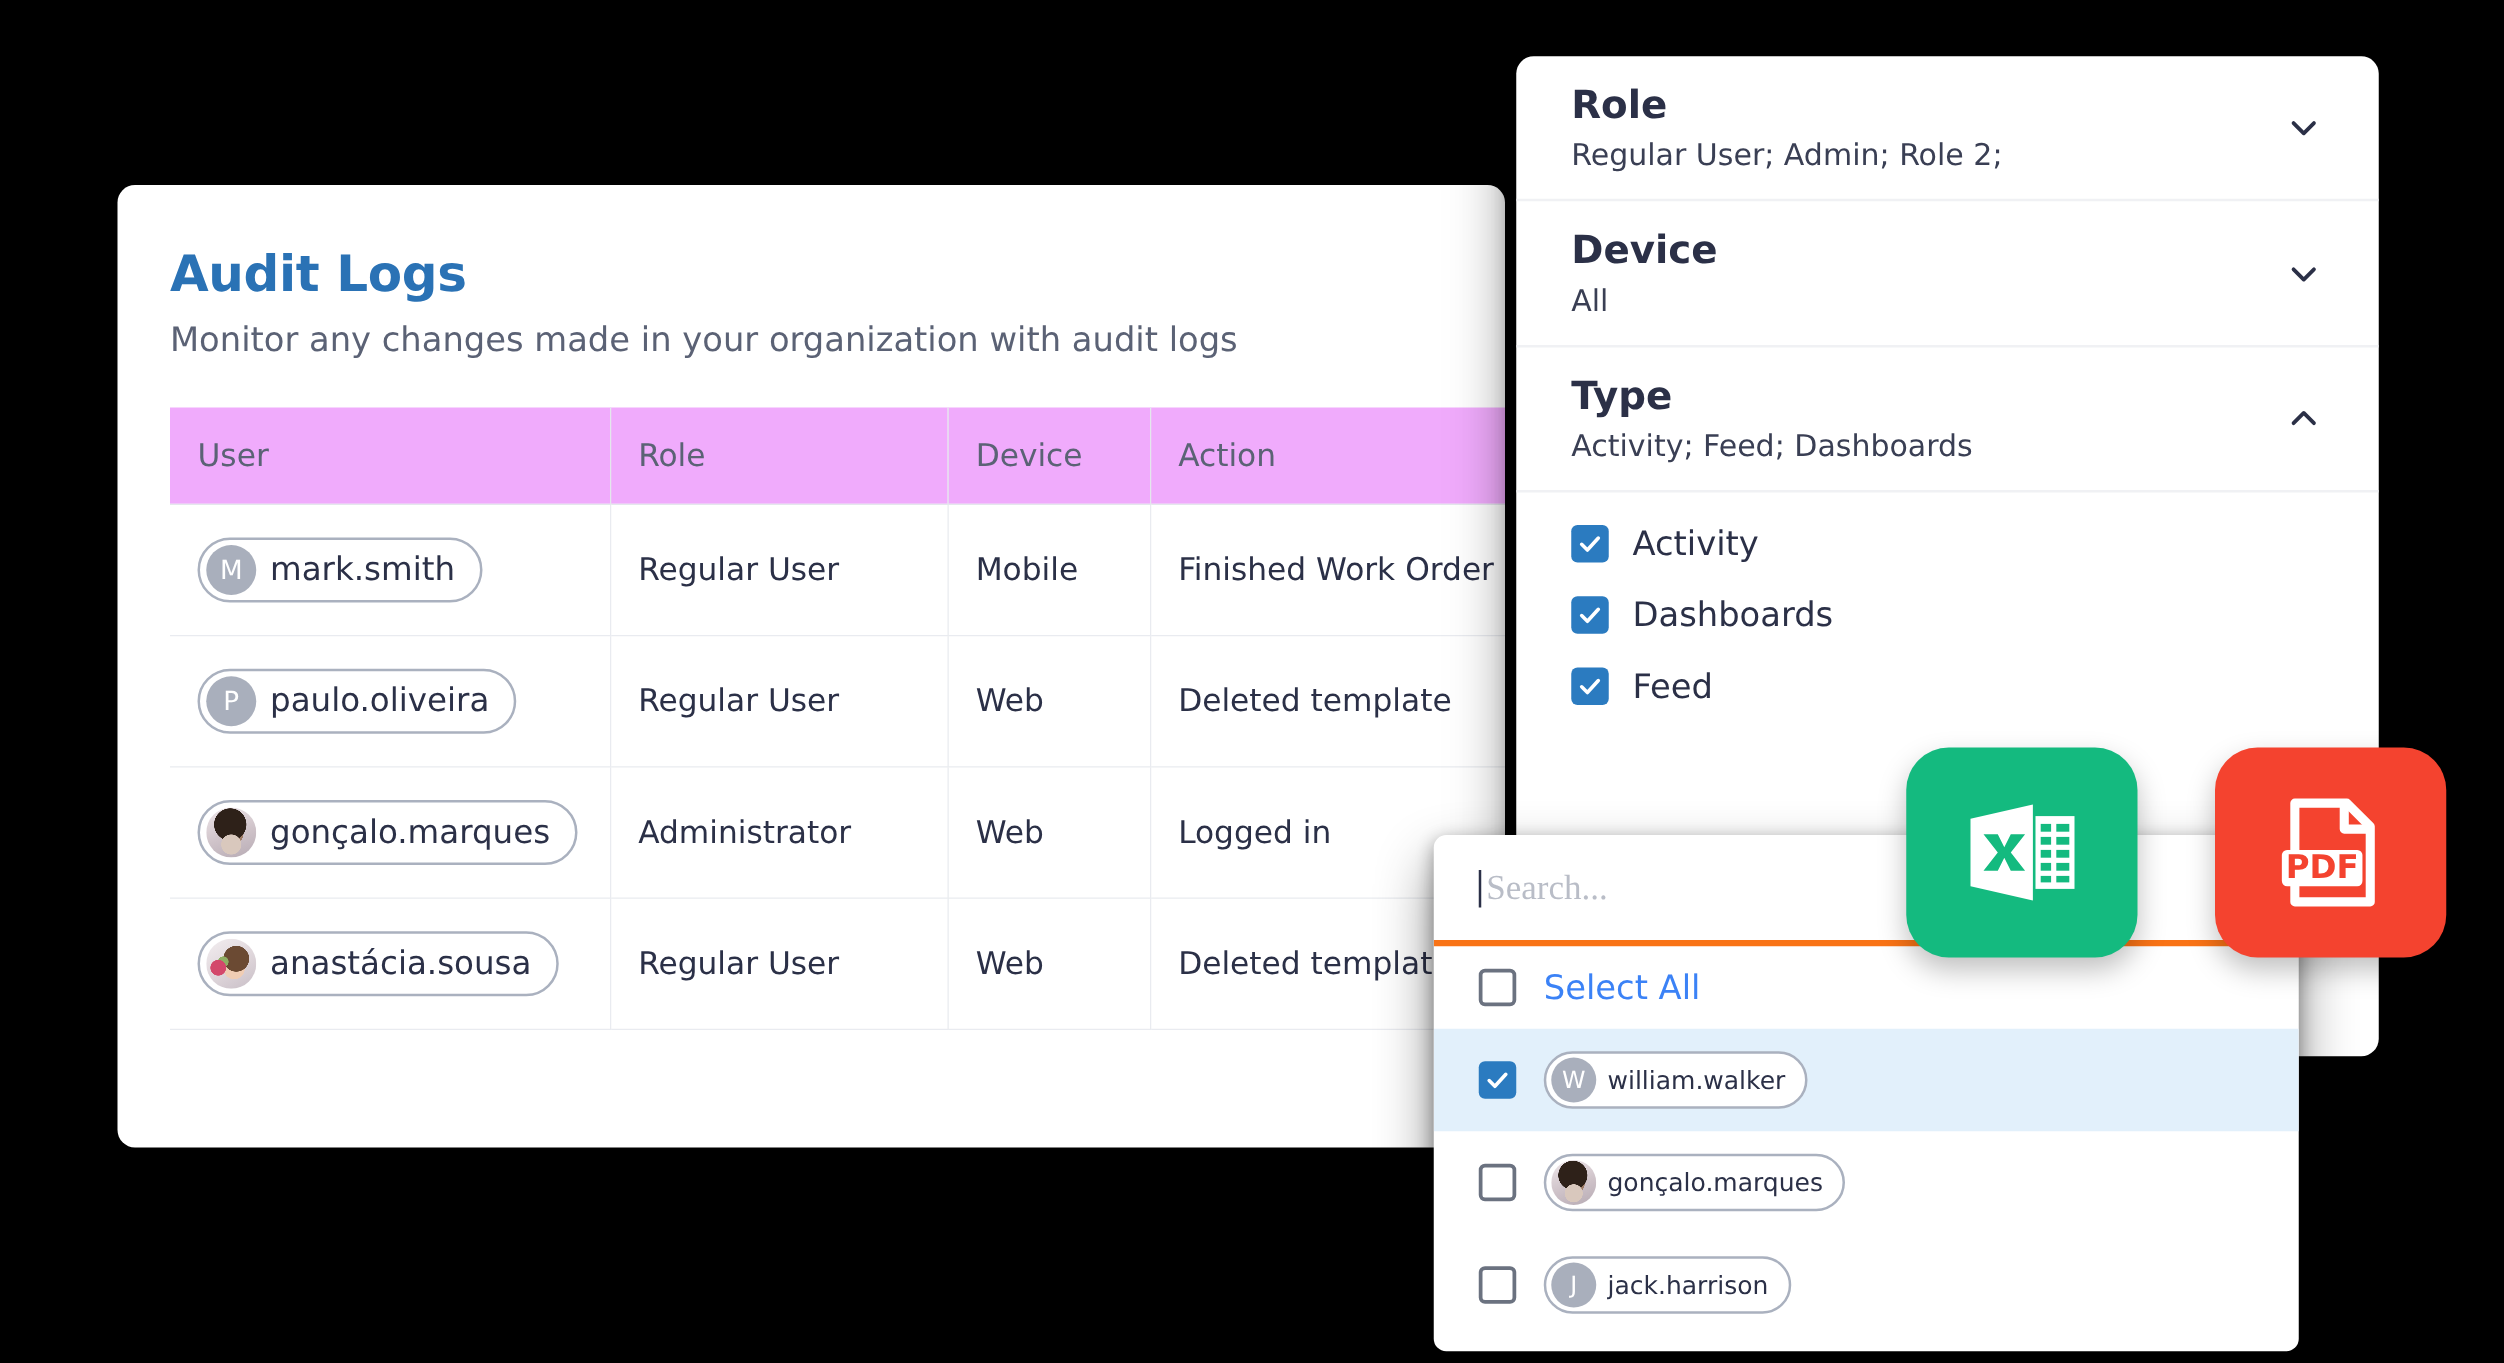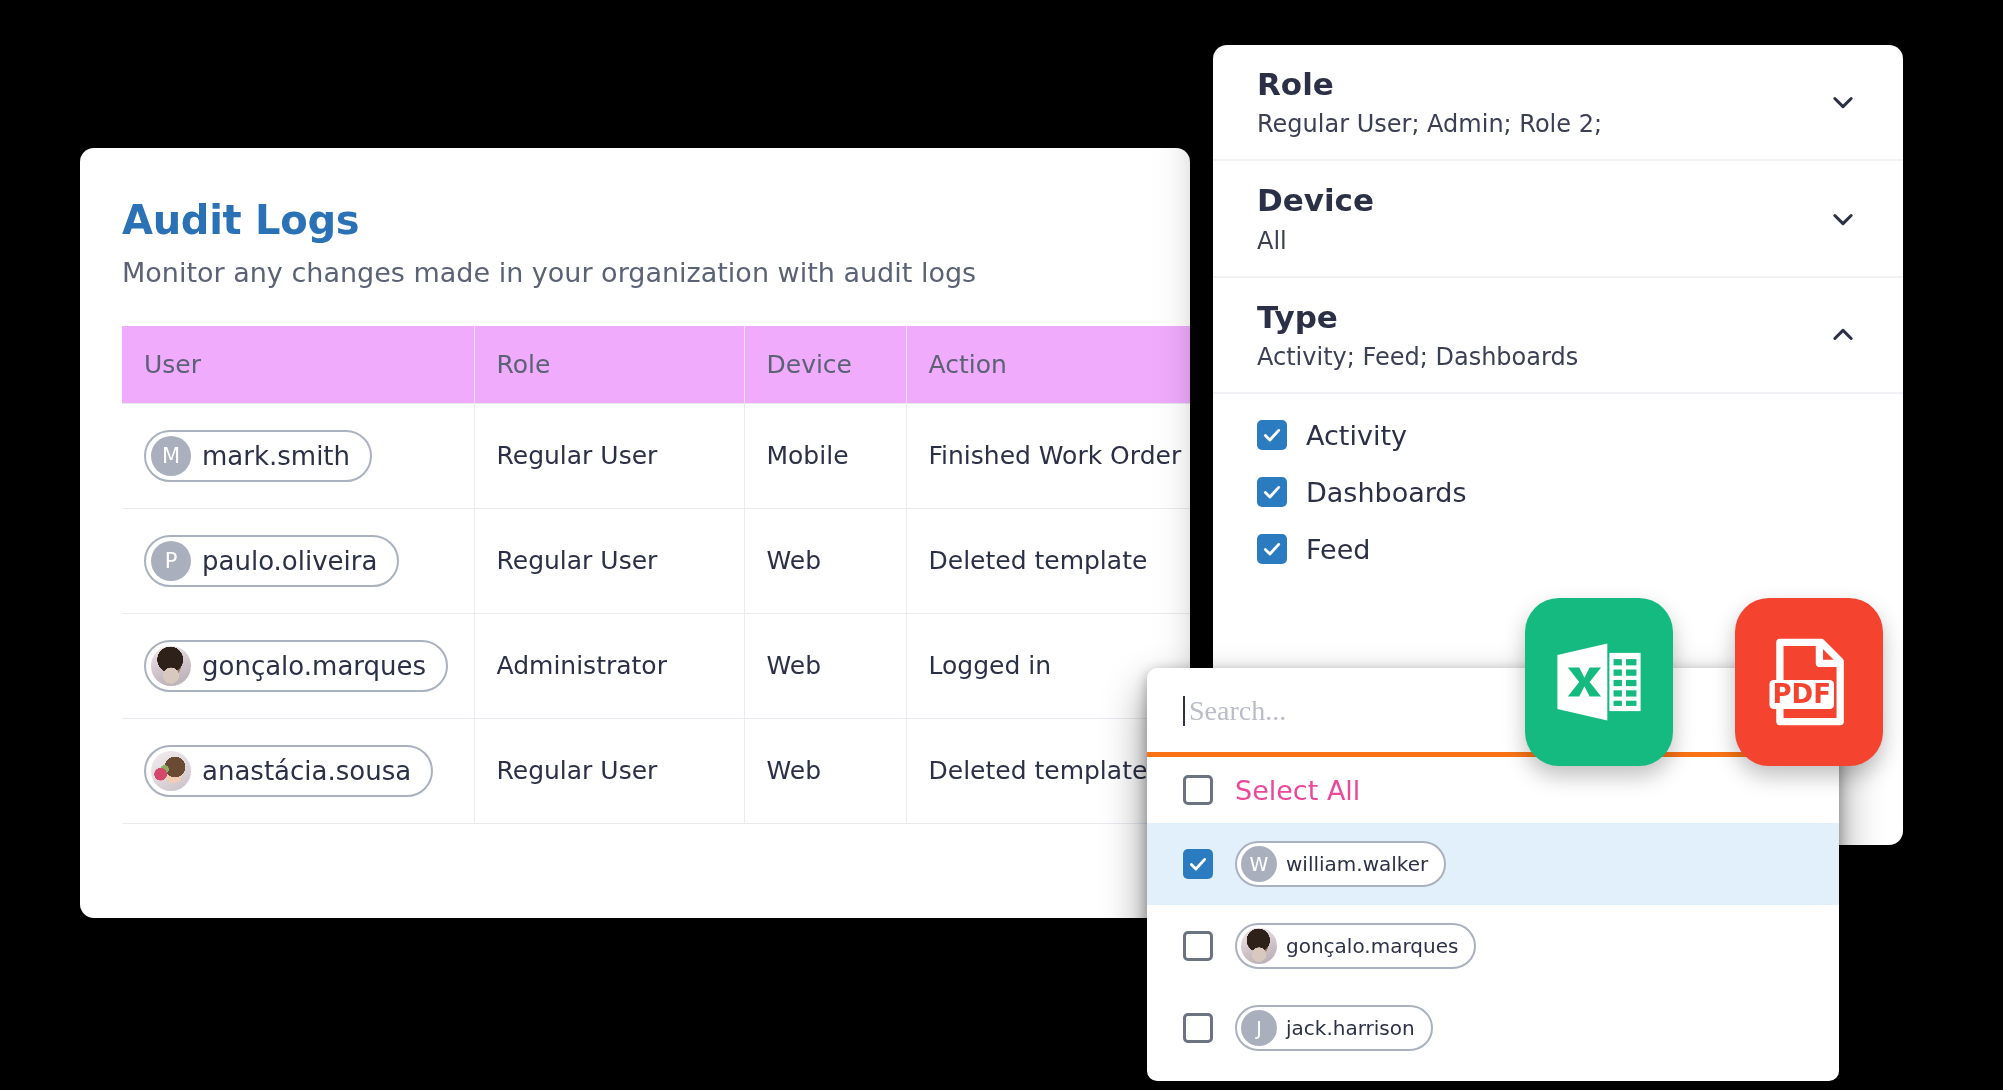--- a/index.html
+++ b/index.html
@@ -14,21 +14,21 @@
   #stage {
     position: relative;
     width: 2003px;
     height: 1090px;
     background: #000000;
   }
 
   
   .audit-card {
     position: absolute;
-    left: 80px;
+    left: 94px;
     top: 148px;
     width: 1110px;
     height: 770px;
     background: #ffffff;
     border-radius: 14px;
     box-shadow: 0 26px 50px rgba(0,0,0,0.55), 0 6px 18px rgba(0,0,0,0.45);
     overflow: hidden;
     z-index: 10;
   }
   .audit-inner { padding: 52px 0 0 42px; }
@@ -224,36 +224,36 @@
     font-size: 28px;
     line-height: 1;
   }
   .ud-row {
     display: flex;
     align-items: center;
     padding: 18px 0 18px 36px;
   }
   .ud-row.selected { background: #e2f0fb; }
   .ud-row .cb { margin-right: 22px; }
-  .ud-label { font-size: 27px; color: #ec4899; line-height: 1; }
+  .ud-label { font-size: 27px; color: #3b82f6; line-height: 1; }
   .ud-row .chip { padding: 3px 16px 3px 4px; border-width: 2px; }
   .ud-row .chip .av { width: 36px; height: 36px; margin-right: 9px; font-size: 19px; }
   .ud-row .chip .name { font-size: 20px; }
 
   
   .export-icons {
     position: absolute;
     left: 1525px;
     top: 598px;
     z-index: 60;
     display: flex;
     gap: 62px;
   }
   .xls-icon, .pdf-icon {
-    width: 148px; height: 168px;
+    width: 185px; height: 168px;
     border-radius: 34px;
     display: flex; align-items: center; justify-content: center;
     box-shadow: 0 10px 22px rgba(0,0,0,0.25);
   }
   .xls-icon { background: #14ba7f; }
   .pdf-icon { background: #f4432f; }
   .xls-icon svg, .pdf-icon svg { display:block; }
 </style>
 </head>
 <body>

